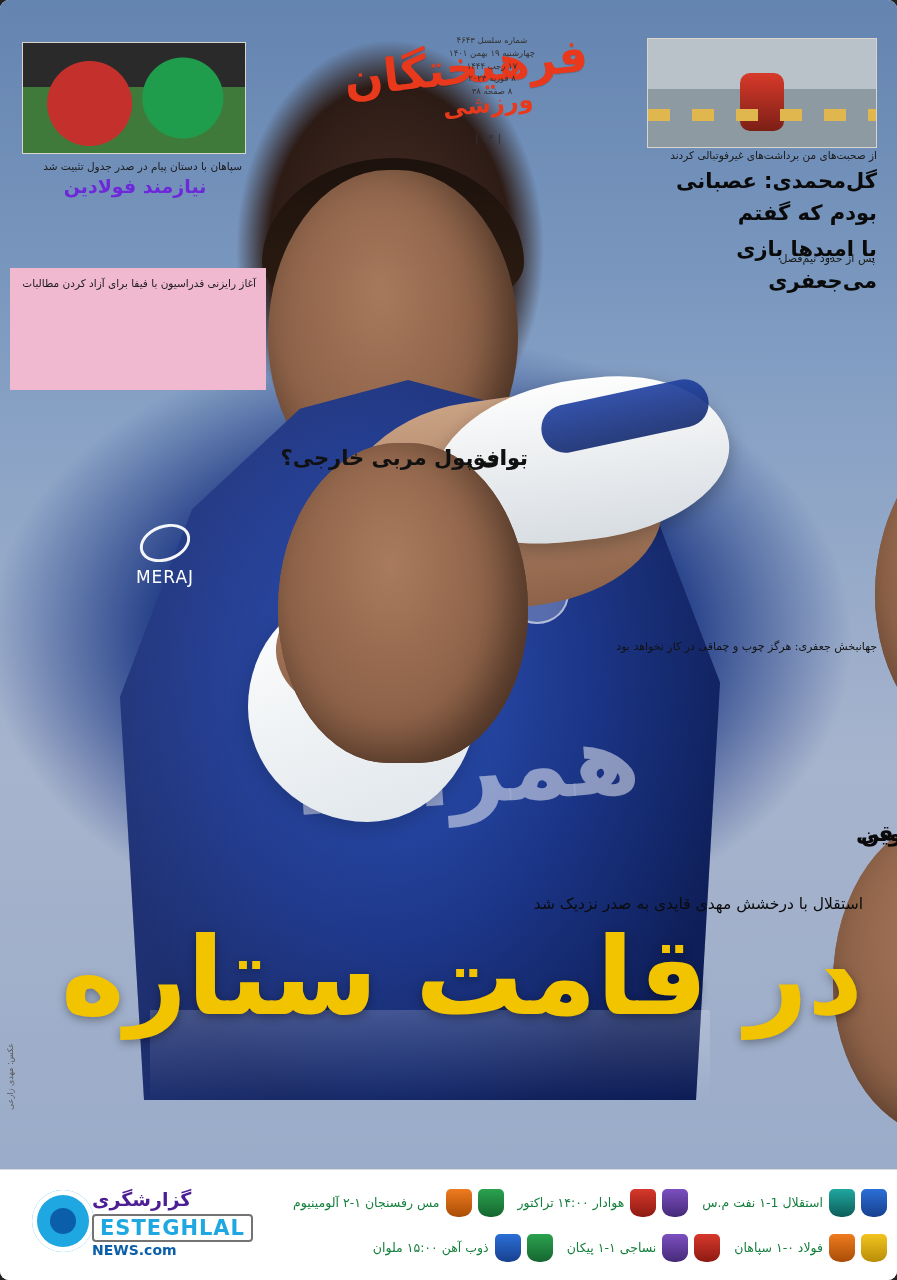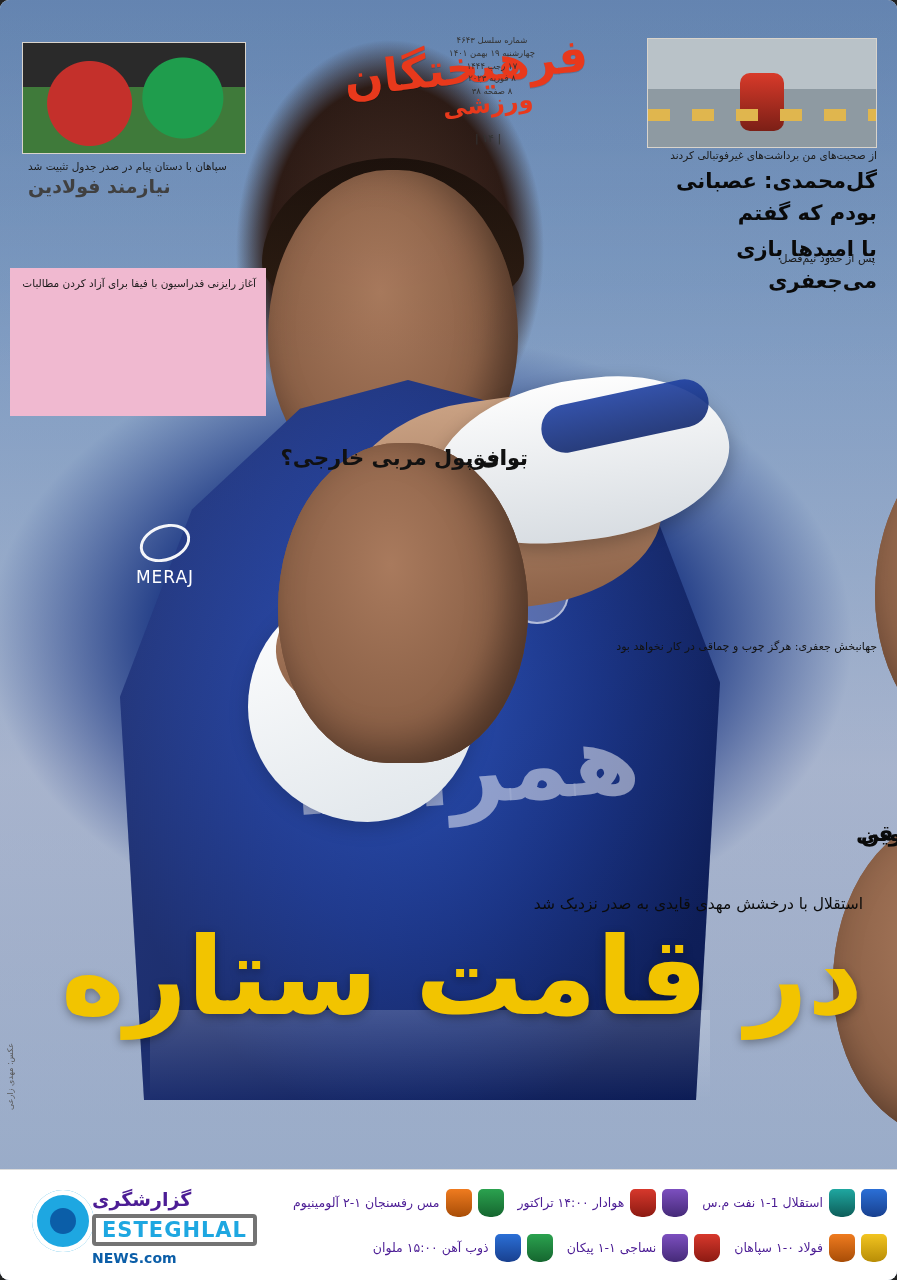--- a/index.html
+++ b/index.html
@@ -131,30 +131,30 @@
   }
   .card-tl .img{
     width:222px;height:110px;
     background:
       radial-gradient(circle at 30% 55%,#c4302b 0 42px,rgba(196,48,43,0) 43px),
       radial-gradient(circle at 72% 50%,#1f9d4d 0 40px,rgba(31,157,77,0) 41px),
       linear-gradient(180deg,#2a2a2a 0 40%,#3f7a3a 40% 100%);
     border:1px solid #d9d4cc;
   }
   .card-tl .cap1{
-    font-size:10.5px;color:#1a1a1a;text-align:left;padding:6px 4px 0 4px;
+    font-size:10.5px;color:#1a1a1a;text-align:right;padding:6px 4px 0 4px;
     direction:rtl;
   }
   .card-tl .cap2{
-    font-size:19px;font-weight:bold;color:#404040;text-align:left;
+    font-size:19px;font-weight:bold;color:#6d28d9;text-align:center;
     padding:3px 4px 0 4px;direction:rtl;
   }
   
   .pinkbox{
-    position:absolute;left:10px;top:268px;width:256px;height:148px;
+    position:absolute;left:10px;top:268px;width:256px;height:122px;
     background:#f0b9d0;padding:8px 10px;box-sizing:border-box;
     direction:rtl;text-align:right;z-index:7;
   }
   .pinkbox .kicker{font-size:10.5px;color:#1a1a1a;line-height:1.5;}
   .pinkbox .head{
     font-size:21px;font-weight:bold;color:#111;line-height:1.45;margin-top:5px;
   }
   
   .card-tr{
     position:absolute;right:20px;top:38px;width:228px;z-index:7;
@@ -224,31 +224,31 @@
   }
   .logo-badge .ball::after{
     content:"";position:absolute;left:18px;top:18px;width:26px;height:26px;
     border-radius:50%;background:#0b5ea8;
   }
   .logo-badge .t1{
     position:absolute;left:64px;top:4px;font-size:19px;font-weight:bold;color:#4c1d95;
   }
   .logo-badge .t2{
     position:absolute;left:64px;top:30px;font-size:21px;font-weight:bold;
-    color:#1ea7e1;letter-spacing:1px;border:4px solid #737373;padding:0 6px;border-radius:4px;
+    color:#1ea7e1;letter-spacing:1px;border:2px solid #737373;padding:0 6px;border-radius:4px;
   }
   .logo-badge .t3{
-    position:absolute;left:64px;top:66px;font-size:14px;font-weight:bold;color:#0b5ea8;
+    position:absolute;left:64px;top:58px;font-size:14px;font-weight:bold;color:#0b5ea8;
   }
   .fixtures{
     position:absolute;right:10px;top:10px;width:640px;height:90px;direction:rtl;
   }
   .fx-row{display:flex;justify-content:flex-start;gap:14px;height:45px;align-items:center;}
   .fx{
-    display:flex;align-items:center;gap:6px;font-size:12.5px;color:#4c1d95;white-space:nowrap;
+    display:flex;align-items:center;gap:6px;font-size:12.5px;color:#15803d;white-space:nowrap;
   }
   .fx .crest{width:26px;height:28px;border-radius:5px 5px 45% 45%/5px 5px 35% 35%;display:inline-block;}
   .c-blue{background:linear-gradient(180deg,#2b6fd6,#18408f);}
   .c-red{background:linear-gradient(180deg,#d7382c,#8c1a12);}
   .c-green{background:linear-gradient(180deg,#2ba24f,#15662f);}
   .c-yellow{background:linear-gradient(180deg,#f2c420,#b88d06);}
   .c-orange{background:linear-gradient(180deg,#ef7b1f,#a84d07);}
   .c-purple{background:linear-gradient(180deg,#7c4fbf,#452a78);}
   .c-teal{background:linear-gradient(180deg,#1fa7a0,#0d5d59);}
   .sidetag{

